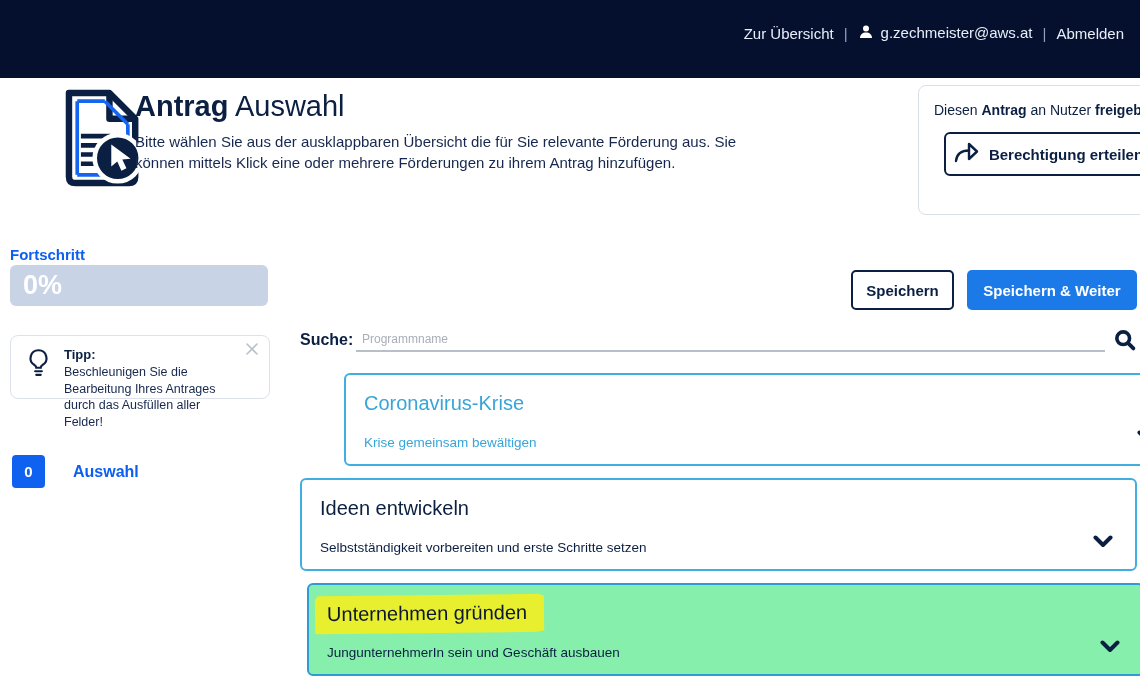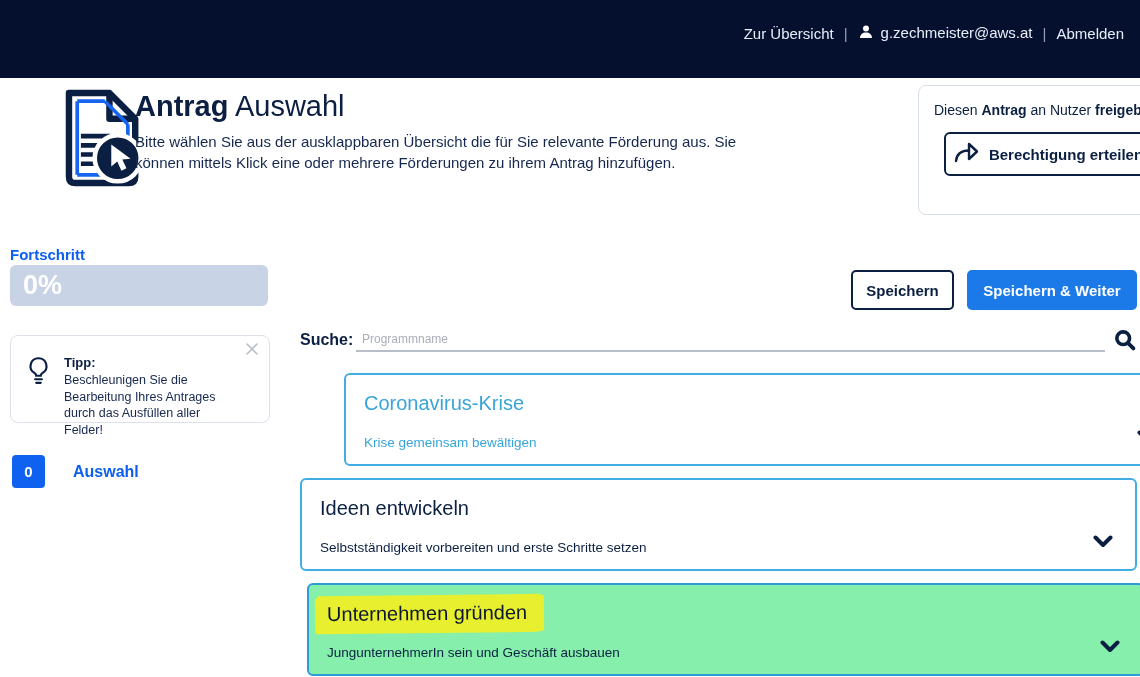--- a/index.html
+++ b/index.html
@@ -29,21 +29,21 @@
   .share-btn { margin:14px auto 0; width:208px; height:44px; background:#fff; border:2px solid #0b1f42; border-radius:6px; display:flex; align-items:center; justify-content:center; gap:10px; font-size:15px; font-weight:800; color:#0b1f42; cursor:pointer; font-family:inherit; }
 
   
   .progress-label { position:absolute; left:10px; top:246px; font-size:15px; font-weight:800; color:#0d5ff2; }
   .progress-bar { position:absolute; left:10px; top:265px; width:258px; height:41px; background:#c9d3e6; border-radius:6px; color:#ffffff; font-size:27px; font-weight:800; line-height:41px; padding-left:13px; }
   .btn { position:absolute; top:270px; height:40px; border-radius:5px; font-size:15px; font-weight:800; cursor:pointer; font-family:inherit; }
   .btn-save { left:851px; width:103px; background:#fff; border:2px solid #0b1f42; color:#0b1f42; }
   .btn-save-next { left:967px; width:170px; background:#1b79e8; border:none; color:#ffffff; }
 
   
-  .tip-box { position:absolute; left:10px; top:335px; width:260px; height:88px; border:1px solid #dde2ea; border-radius:8px; background:#fff; padding:19px 10px 10px 14px; display:flex; gap:12px; }
+  .tip-box { position:absolute; left:10px; top:335px; width:260px; height:64px; border:1px solid #dde2ea; border-radius:8px; background:#fff; padding:11px 10px 10px 14px; display:flex; gap:12px; }
   .tip-close { position:absolute; top:4px; right:8px; width:18px; height:18px; cursor:pointer; }
   .tip-title { font-size:13px; font-weight:800; color:#0b1f42; margin-bottom:2px; }
   .tip-body { font-size:12.5px; line-height:16.5px; color:#16284f; width:178px; }
 
   
   .selection-row { position:absolute; left:12px; top:455px; display:flex; align-items:center; }
   .sel-count { width:33px; height:33px; background:#0f62f0; border-radius:4px; color:#fff; font-size:15px; font-weight:800; display:flex; align-items:center; justify-content:center; }
   .sel-label { margin-left:28px; font-size:16px; font-weight:800; color:#0d5ff2; }
 
   

